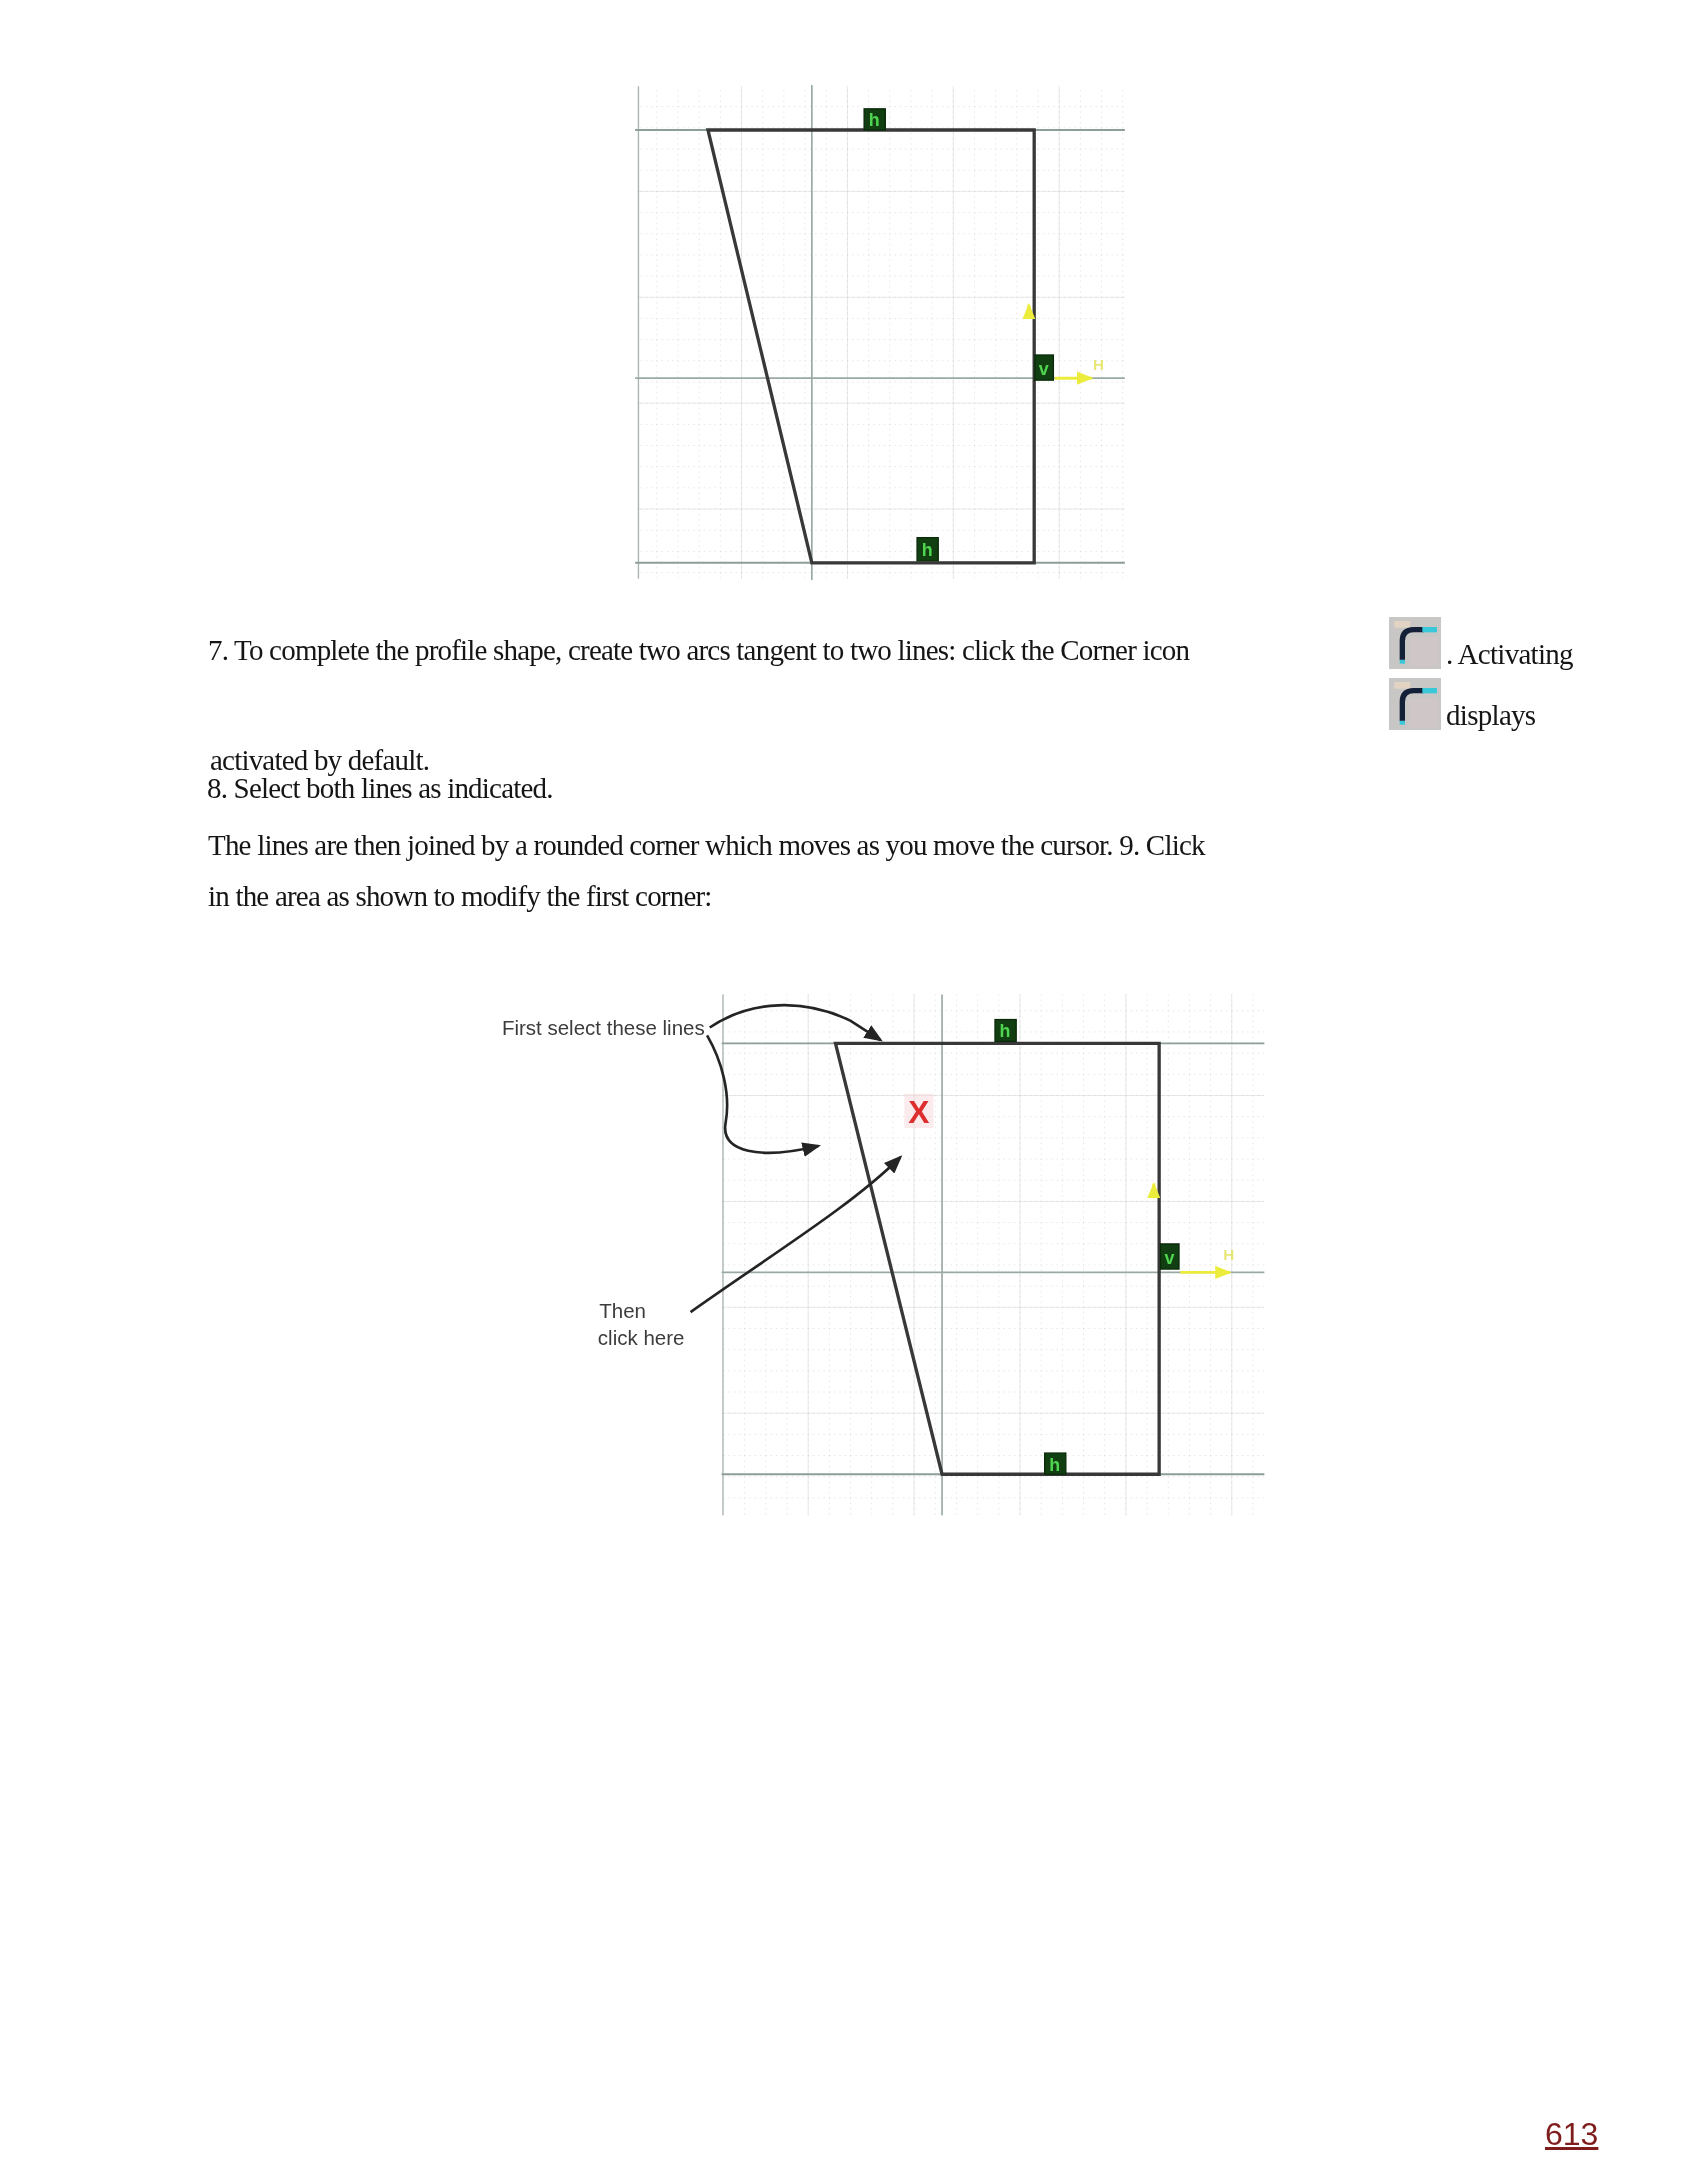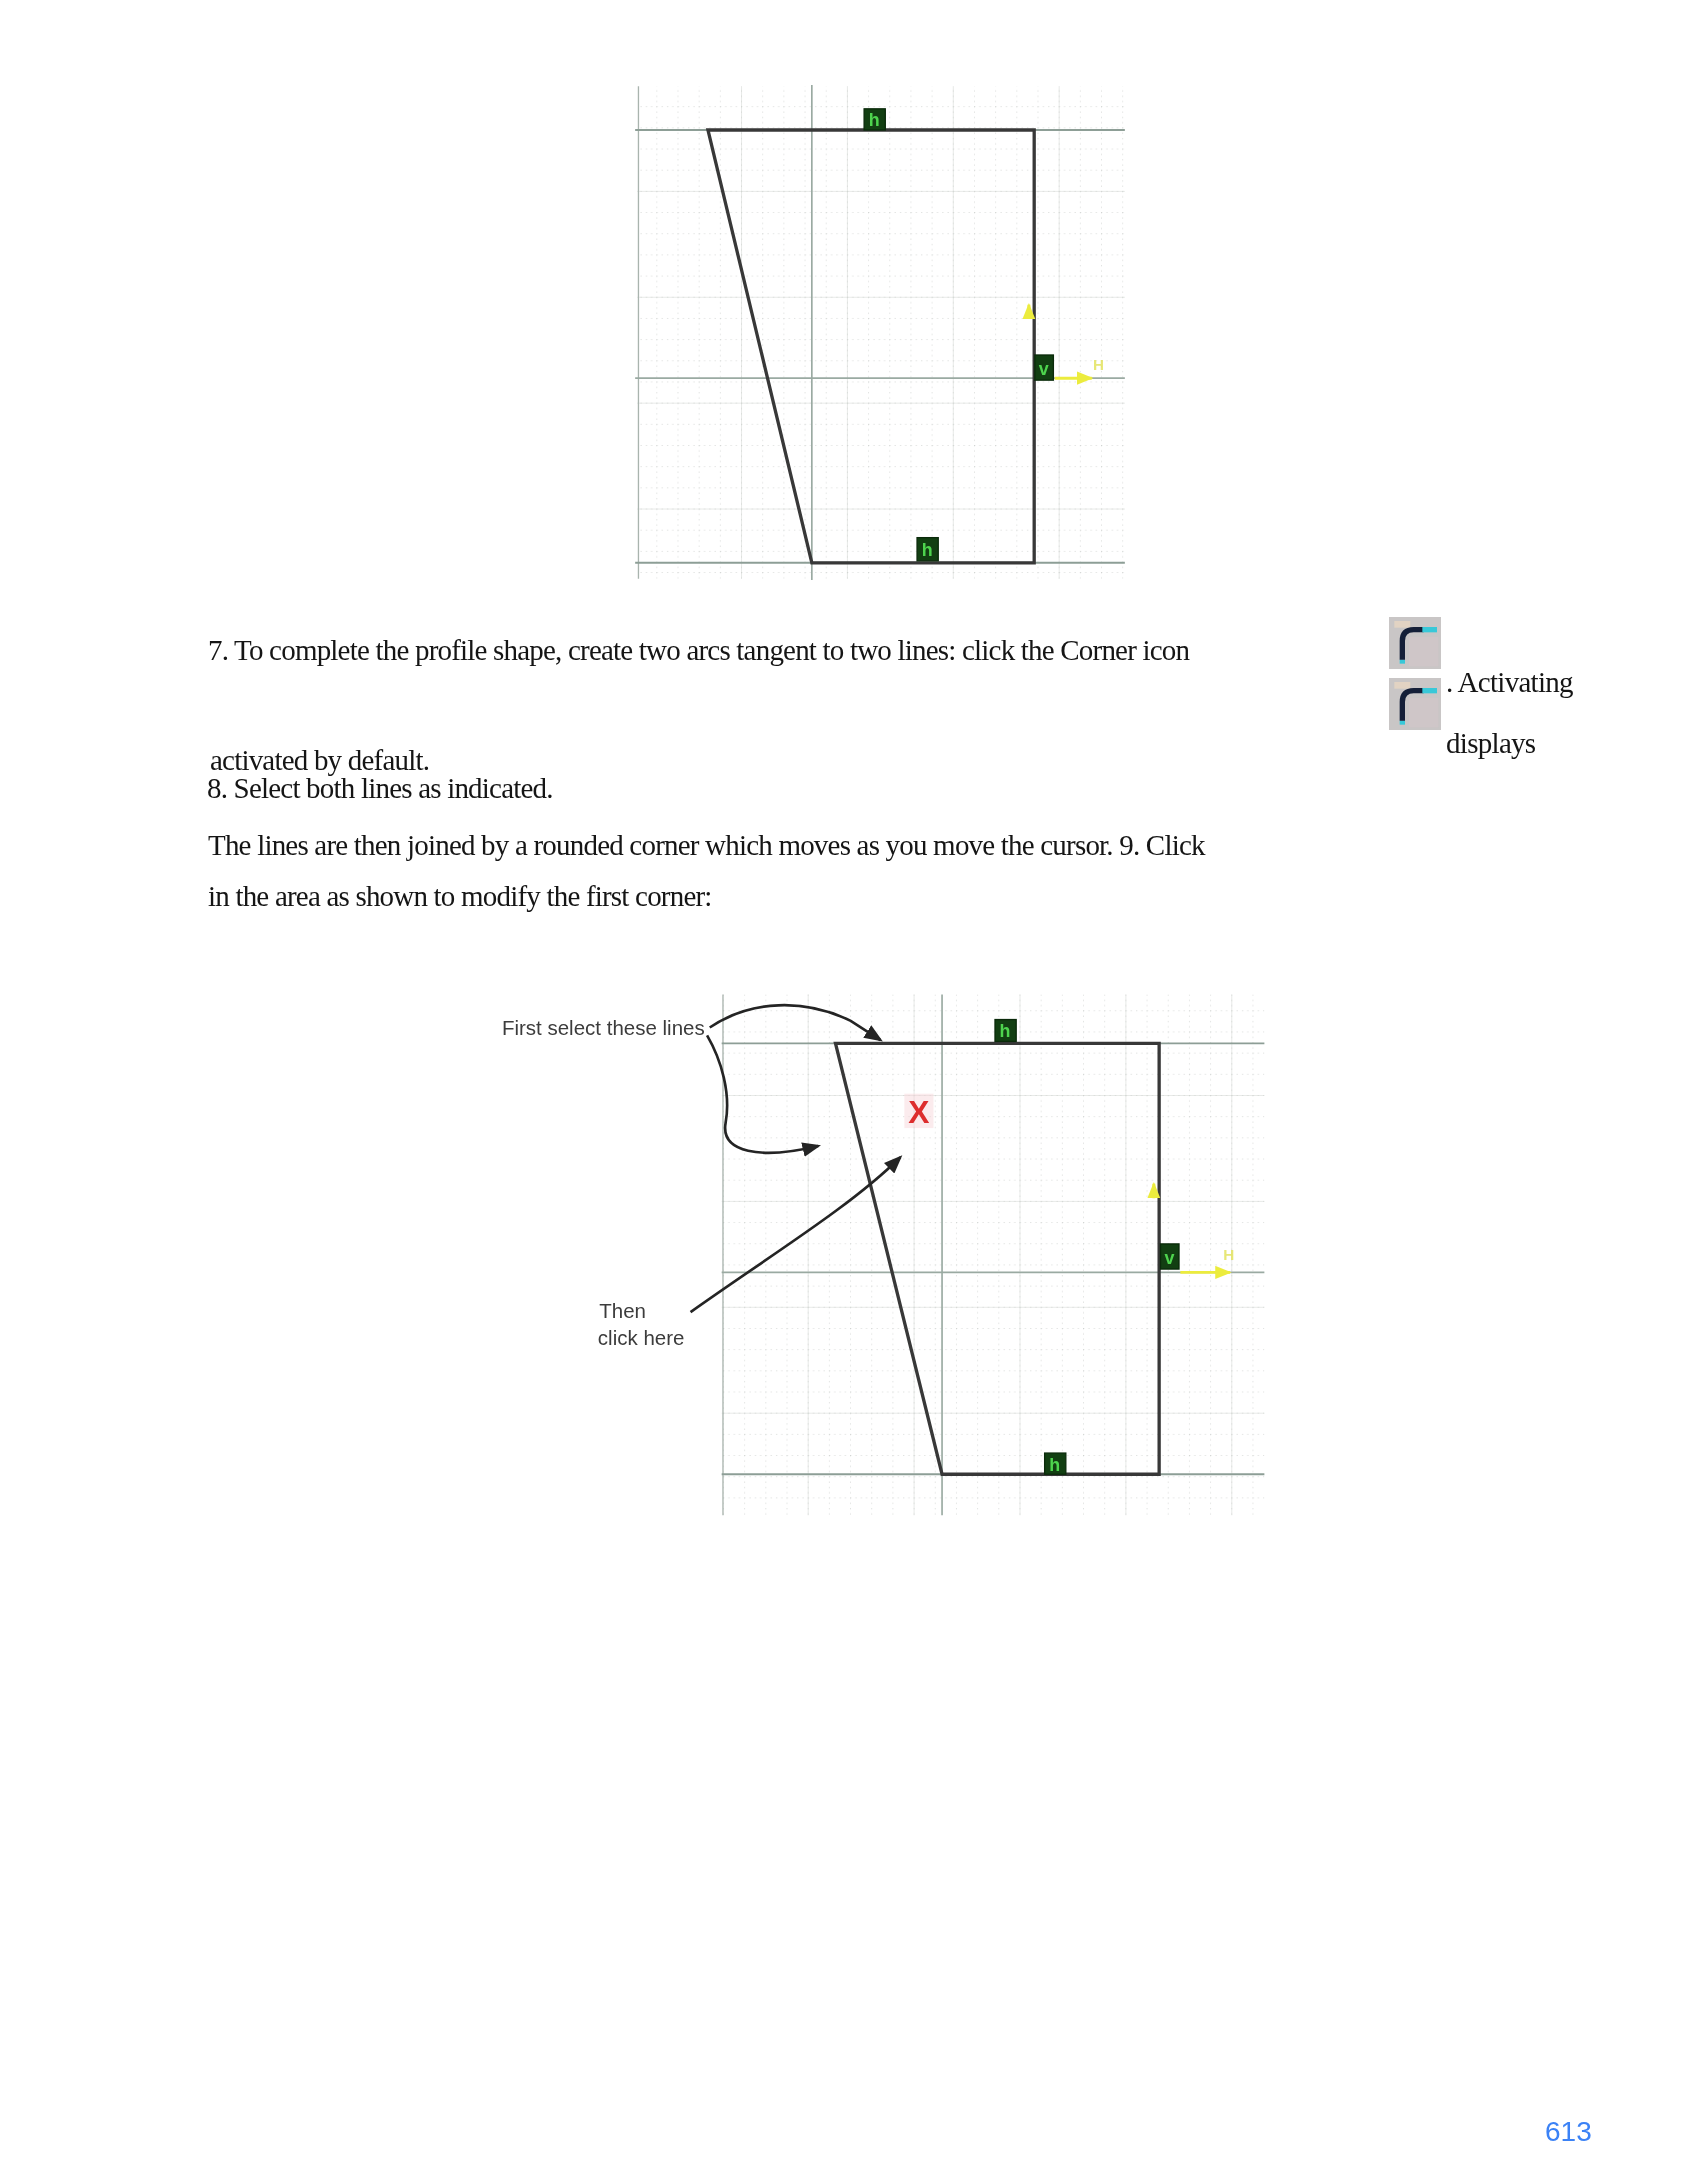--- a/index.html
+++ b/index.html
@@ -1,24 +1,24 @@
 <!DOCTYPE html>
 <html style="font-size:10.6px"><head>
 <meta charset="utf-8">
 <style>
   html,body{margin:0;padding:0;background:#ffffff;}
   #page{position:relative;width:1687px;height:2183px;background:#ffffff;overflow:hidden;
         font-family:"Liberation Serif", serif;color:#151515;}
   .bodyline{position:absolute;font-size:29px;line-height:1;letter-spacing:-0.8px;white-space:nowrap;font-family:Liberation Serif, serif;}
-  .sideline{position:absolute;font-size:29px;line-height:1;letter-spacing:-0.7px;white-space:nowrap;margin-top:28px;}
+  .sideline{position:absolute;font-size:29px;line-height:1;letter-spacing:-0.7px;white-space:nowrap;}
   .figlabel{font-family:"Liberation Sans", sans-serif;fill:#3c3c3c;font-size:31px;}
   .constraint-letter{font-family:"Liberation Sans", sans-serif;font-weight:bold;fill:#4ed44e;font-size:27px;}
   .axis-letter{font-family:"Liberation Sans", sans-serif;font-weight:bold;fill:#e3e360;font-size:23px;opacity:.85;}
   .xmark{font-family:"Liberation Sans", sans-serif;font-weight:bold;fill:#dd2d2d;font-size:48px;}
-  .pagenum{position:absolute;font-family:"Liberation Sans", sans-serif;font-size:28px;color:#3b82f6;}
+  .pagenum{position:absolute;font-family:"Liberation Sans", sans-serif;font-size:32px;color:#7f1d1d;text-decoration:underline;}
   .cmd-icon{position:absolute;width:52px;height:52px;background:#c9c6c6;}
   svg{display:block;}
 </style>
 </head>
 <body>
 
 <div id="page">
 
   <svg style="position:absolute;left:635px;top:85px" width="490" height="495" viewBox="0 0 740 748">
     <defs>

